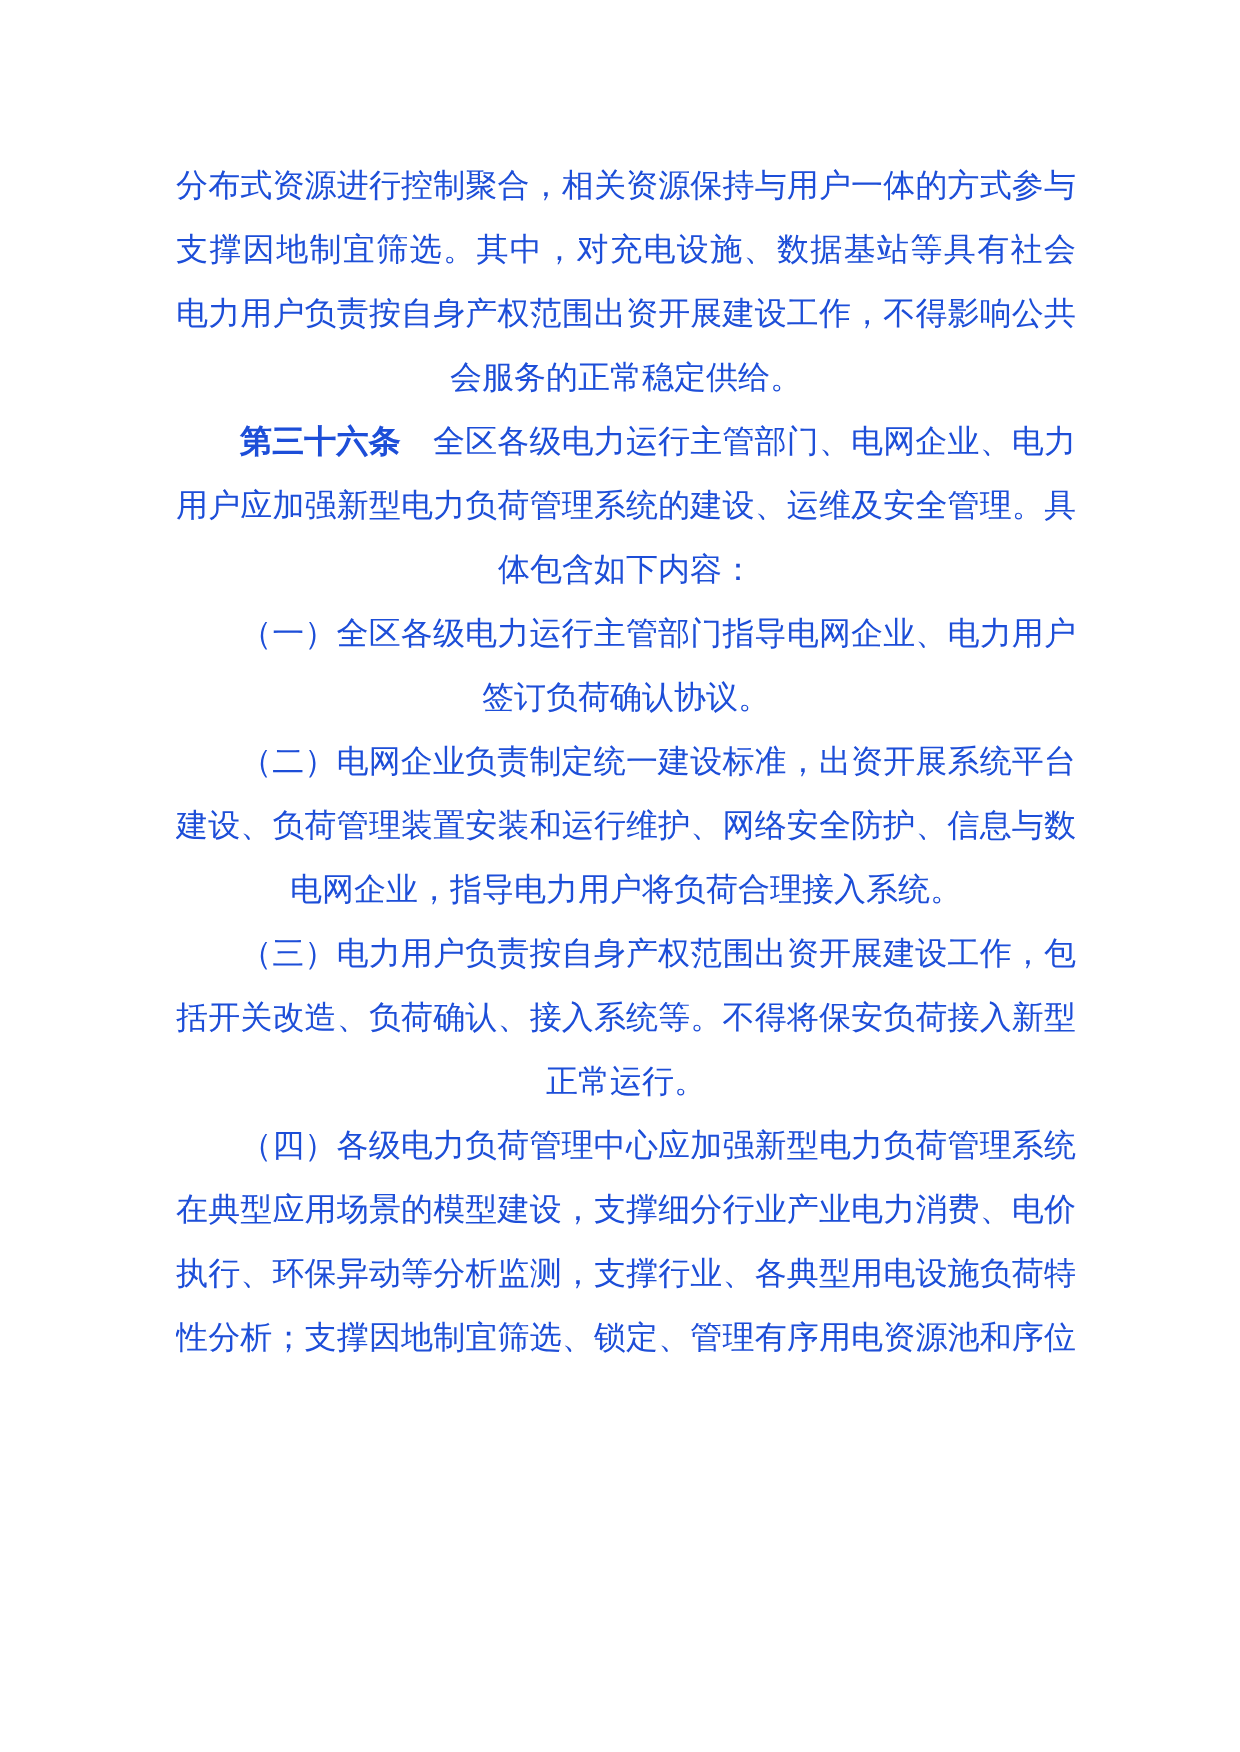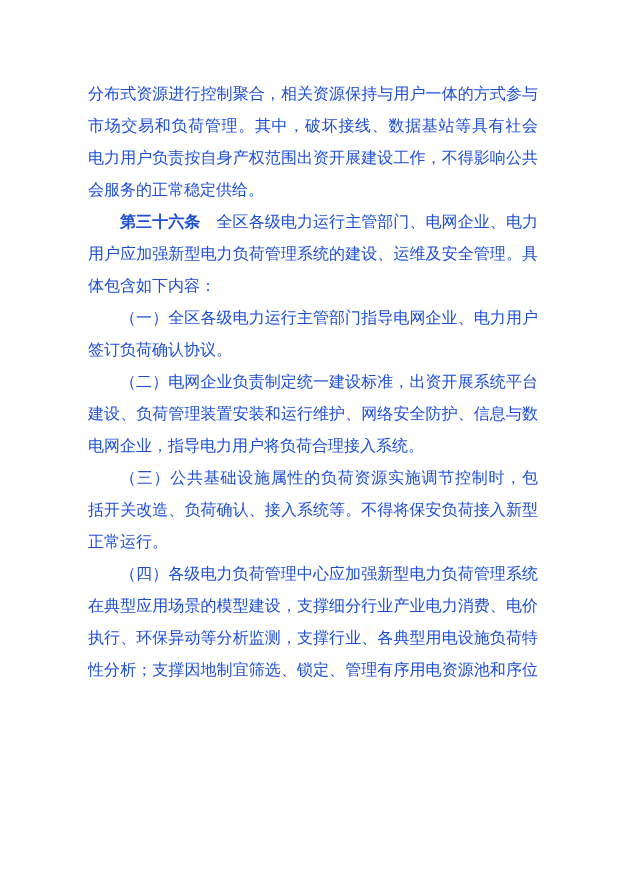--- a/index.html
+++ b/index.html
@@ -22,42 +22,42 @@
     width: 450px;
     font-family: "Liberation Serif", "DejaVu Serif", serif;
     font-size: 16px;
     color: #1d4ed8;
     letter-spacing: 0;
   }
   .line {
     height: 32px;
     line-height: 32px;
     overflow: hidden;
-    text-align: left;
+    text-align: center;
   }
   .just {
     text-align: justify;
     text-align-last: justify;
   }
   .indent {
     text-indent: 32px;
   }
   .bold {
     font-weight: bold;
   }
 </style>
 </head>
 <body>
 
 <div class="page">
   <div class="text-column">
 
     <div>
       <div class="line just">分布式资源进行控制聚合，相关资源保持与用户一体的方式参与</div>
-      <div class="line just">市场交易和负荷管理。其中，破坏接线、数据基站等具有社会</div>
+      <div class="line just">支撑因地制宜筛选。其中，对充电设施、数据基站等具有社会</div>
       <div class="line just">电力用户负责按自身产权范围出资开展建设工作，不得影响公共社</div>
       <div class="line">会服务的正常稳定供给。</div>
     </div>
 
     <div>
       <div class="line just indent"><span class="bold">第三十六条</span><span>　全区各级电力运行主管部门、电网企业、电力</span></div>
       <div class="line just">用户应加强新型电力负荷管理系统的建设、运维及安全管理。具</div>
       <div class="line">体包含如下内容：</div>
     </div>
 
@@ -66,21 +66,21 @@
       <div class="line">签订负荷确认协议。</div>
     </div>
 
     <div>
       <div class="line just indent">（二）电网企业负责制定统一建设标准，出资开展系统平台</div>
       <div class="line just">建设、负荷管理装置安装和运行维护、网络安全防护、信息与数</div>
       <div class="line">电网企业，指导电力用户将负荷合理接入系统。</div>
     </div>
 
     <div>
-      <div class="line just indent">（三）公共基础设施属性的负荷资源实施调节控制时，包</div>
+      <div class="line just indent">（三）电力用户负责按自身产权范围出资开展建设工作，包</div>
       <div class="line just">括开关改造、负荷确认、接入系统等。不得将保安负荷接入新型</div>
       <div class="line">正常运行。</div>
     </div>
 
     <div>
       <div class="line just indent">（四）各级电力负荷管理中心应加强新型电力负荷管理系统</div>
       <div class="line just">在典型应用场景的模型建设，支撑细分行业产业电力消费、电价</div>
       <div class="line just">执行、环保异动等分析监测，支撑行业、各典型用电设施负荷特</div>
       <div class="line just">性分析；支撑因地制宜筛选、锁定、管理有序用电资源池和序位</div>
     </div>

